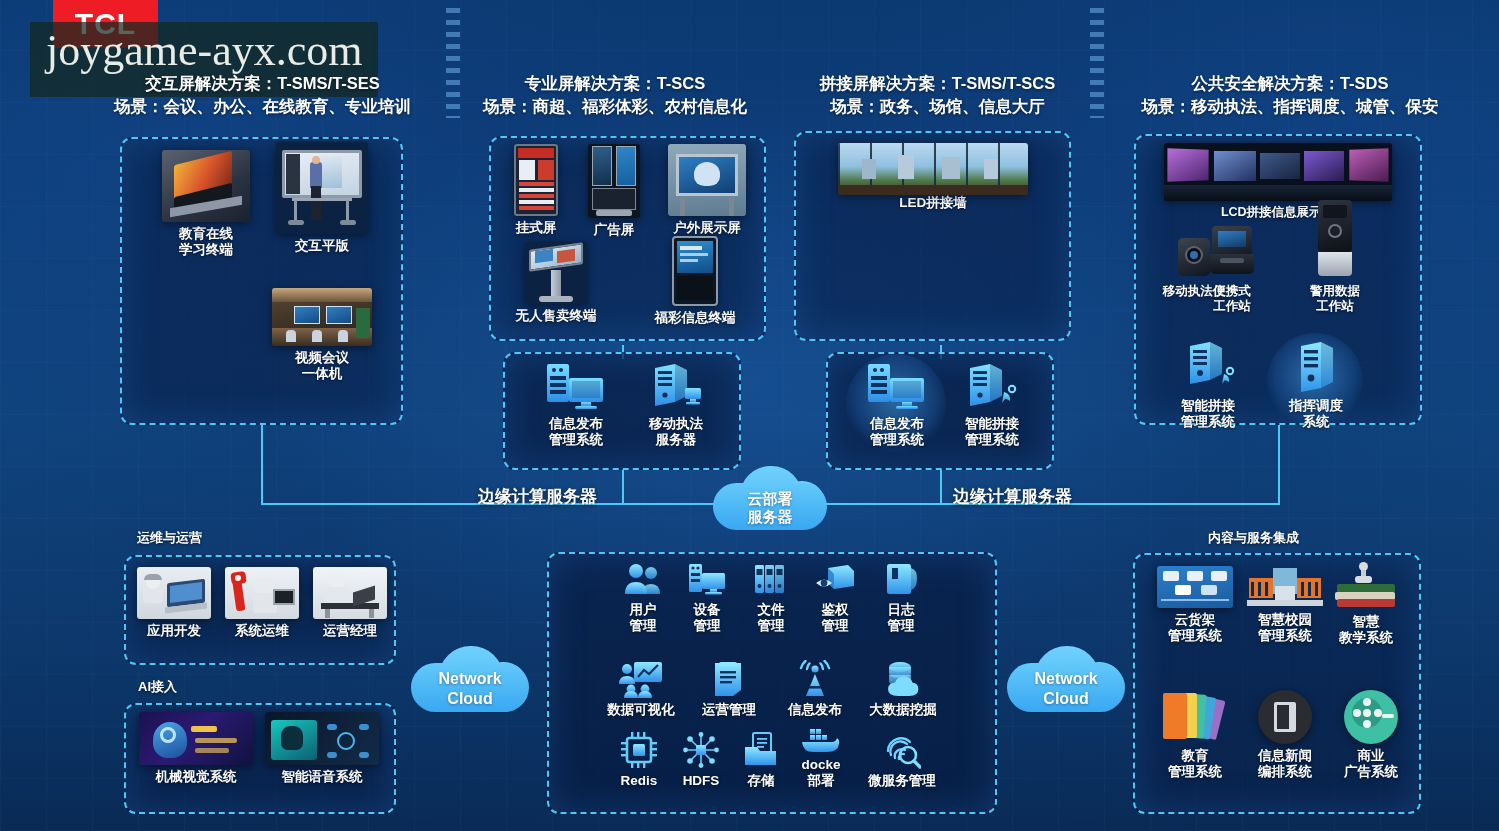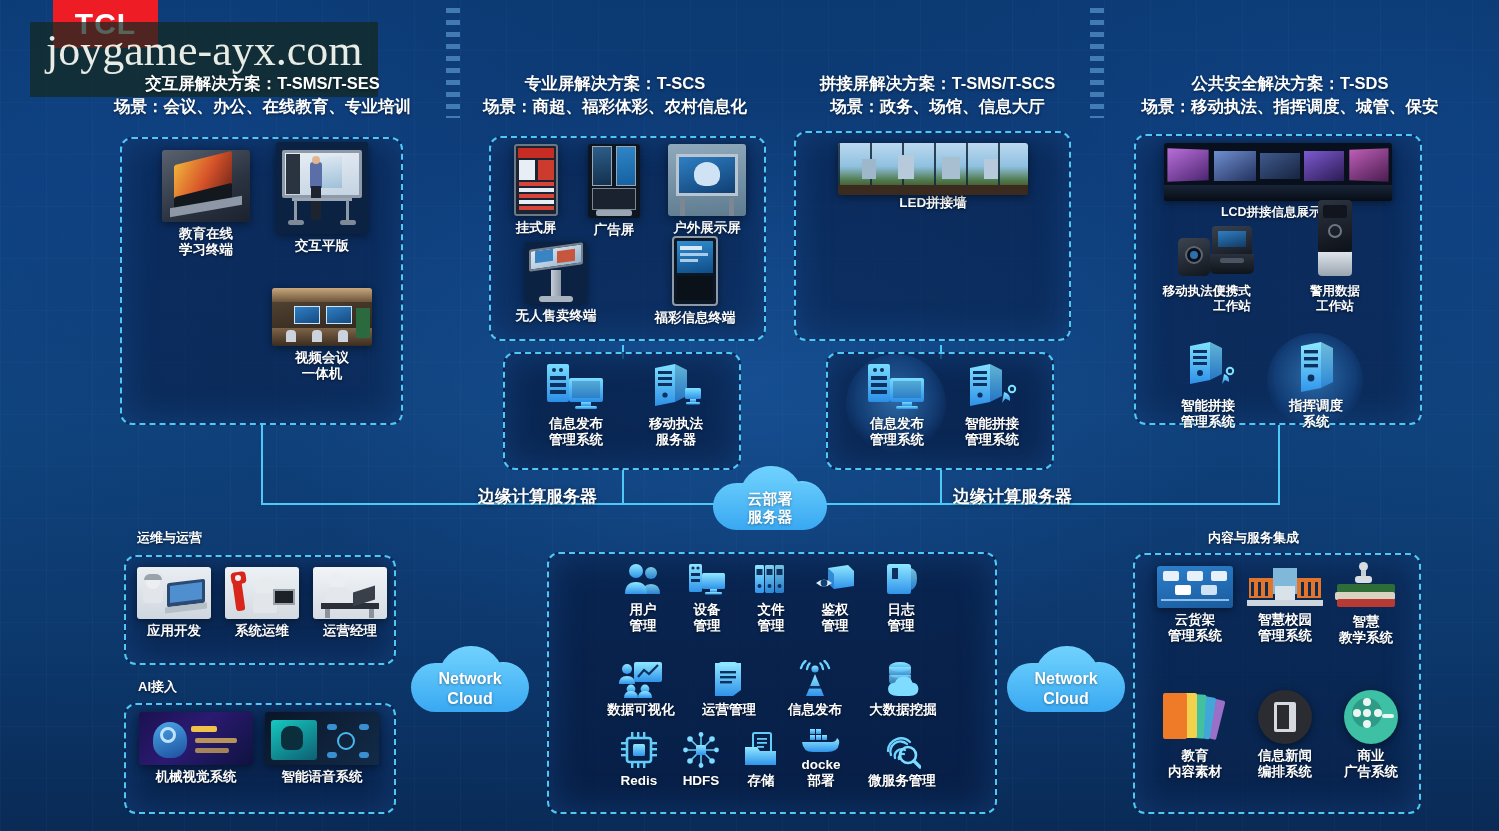--- a/index.html
+++ b/index.html
@@ -810,21 +810,21 @@
 
   <div class="tile" style="left:1152px; top:690px; width:86px;">
     <div class="photo" style="width:76px;height:54px;background:transparent;box-shadow:none;">
       <div style="position:absolute;left:42px;top:8px;width:22px;height:40px;background:#9a6fc8;transform:rotate(14deg);border-radius:2px;"></div>
       <div style="position:absolute;left:34px;top:6px;width:22px;height:42px;background:#3fa8d8;transform:rotate(9deg);border-radius:2px;"></div>
       <div style="position:absolute;left:26px;top:4px;width:22px;height:44px;background:#43c0a0;transform:rotate(4deg);border-radius:2px;"></div>
       <div style="position:absolute;left:18px;top:3px;width:22px;height:45px;background:#f2d24c;border-radius:2px;"></div>
       <div style="position:absolute;left:6px;top:3px;width:24px;height:46px;background:#ef7a27;border-radius:2px;"></div>
     </div>
     <div class="cap">教育
-内容素材</div>
+管理系统</div>
   </div>
 
   <div class="tile" style="left:1242px; top:690px; width:86px;">
     <div class="photo" style="width:54px;height:54px;border-radius:50%;background:#2a2c31;">
       <div style="position:absolute;left:16px;top:12px;width:22px;height:30px;border:3px solid #d6dae0;border-radius:2px;"></div>
       <div style="position:absolute;left:31px;top:12px;width:4px;height:30px;background:#d6dae0;"></div>
     </div>
     <div class="cap">信息新闻
 编排系统</div>
   </div>

